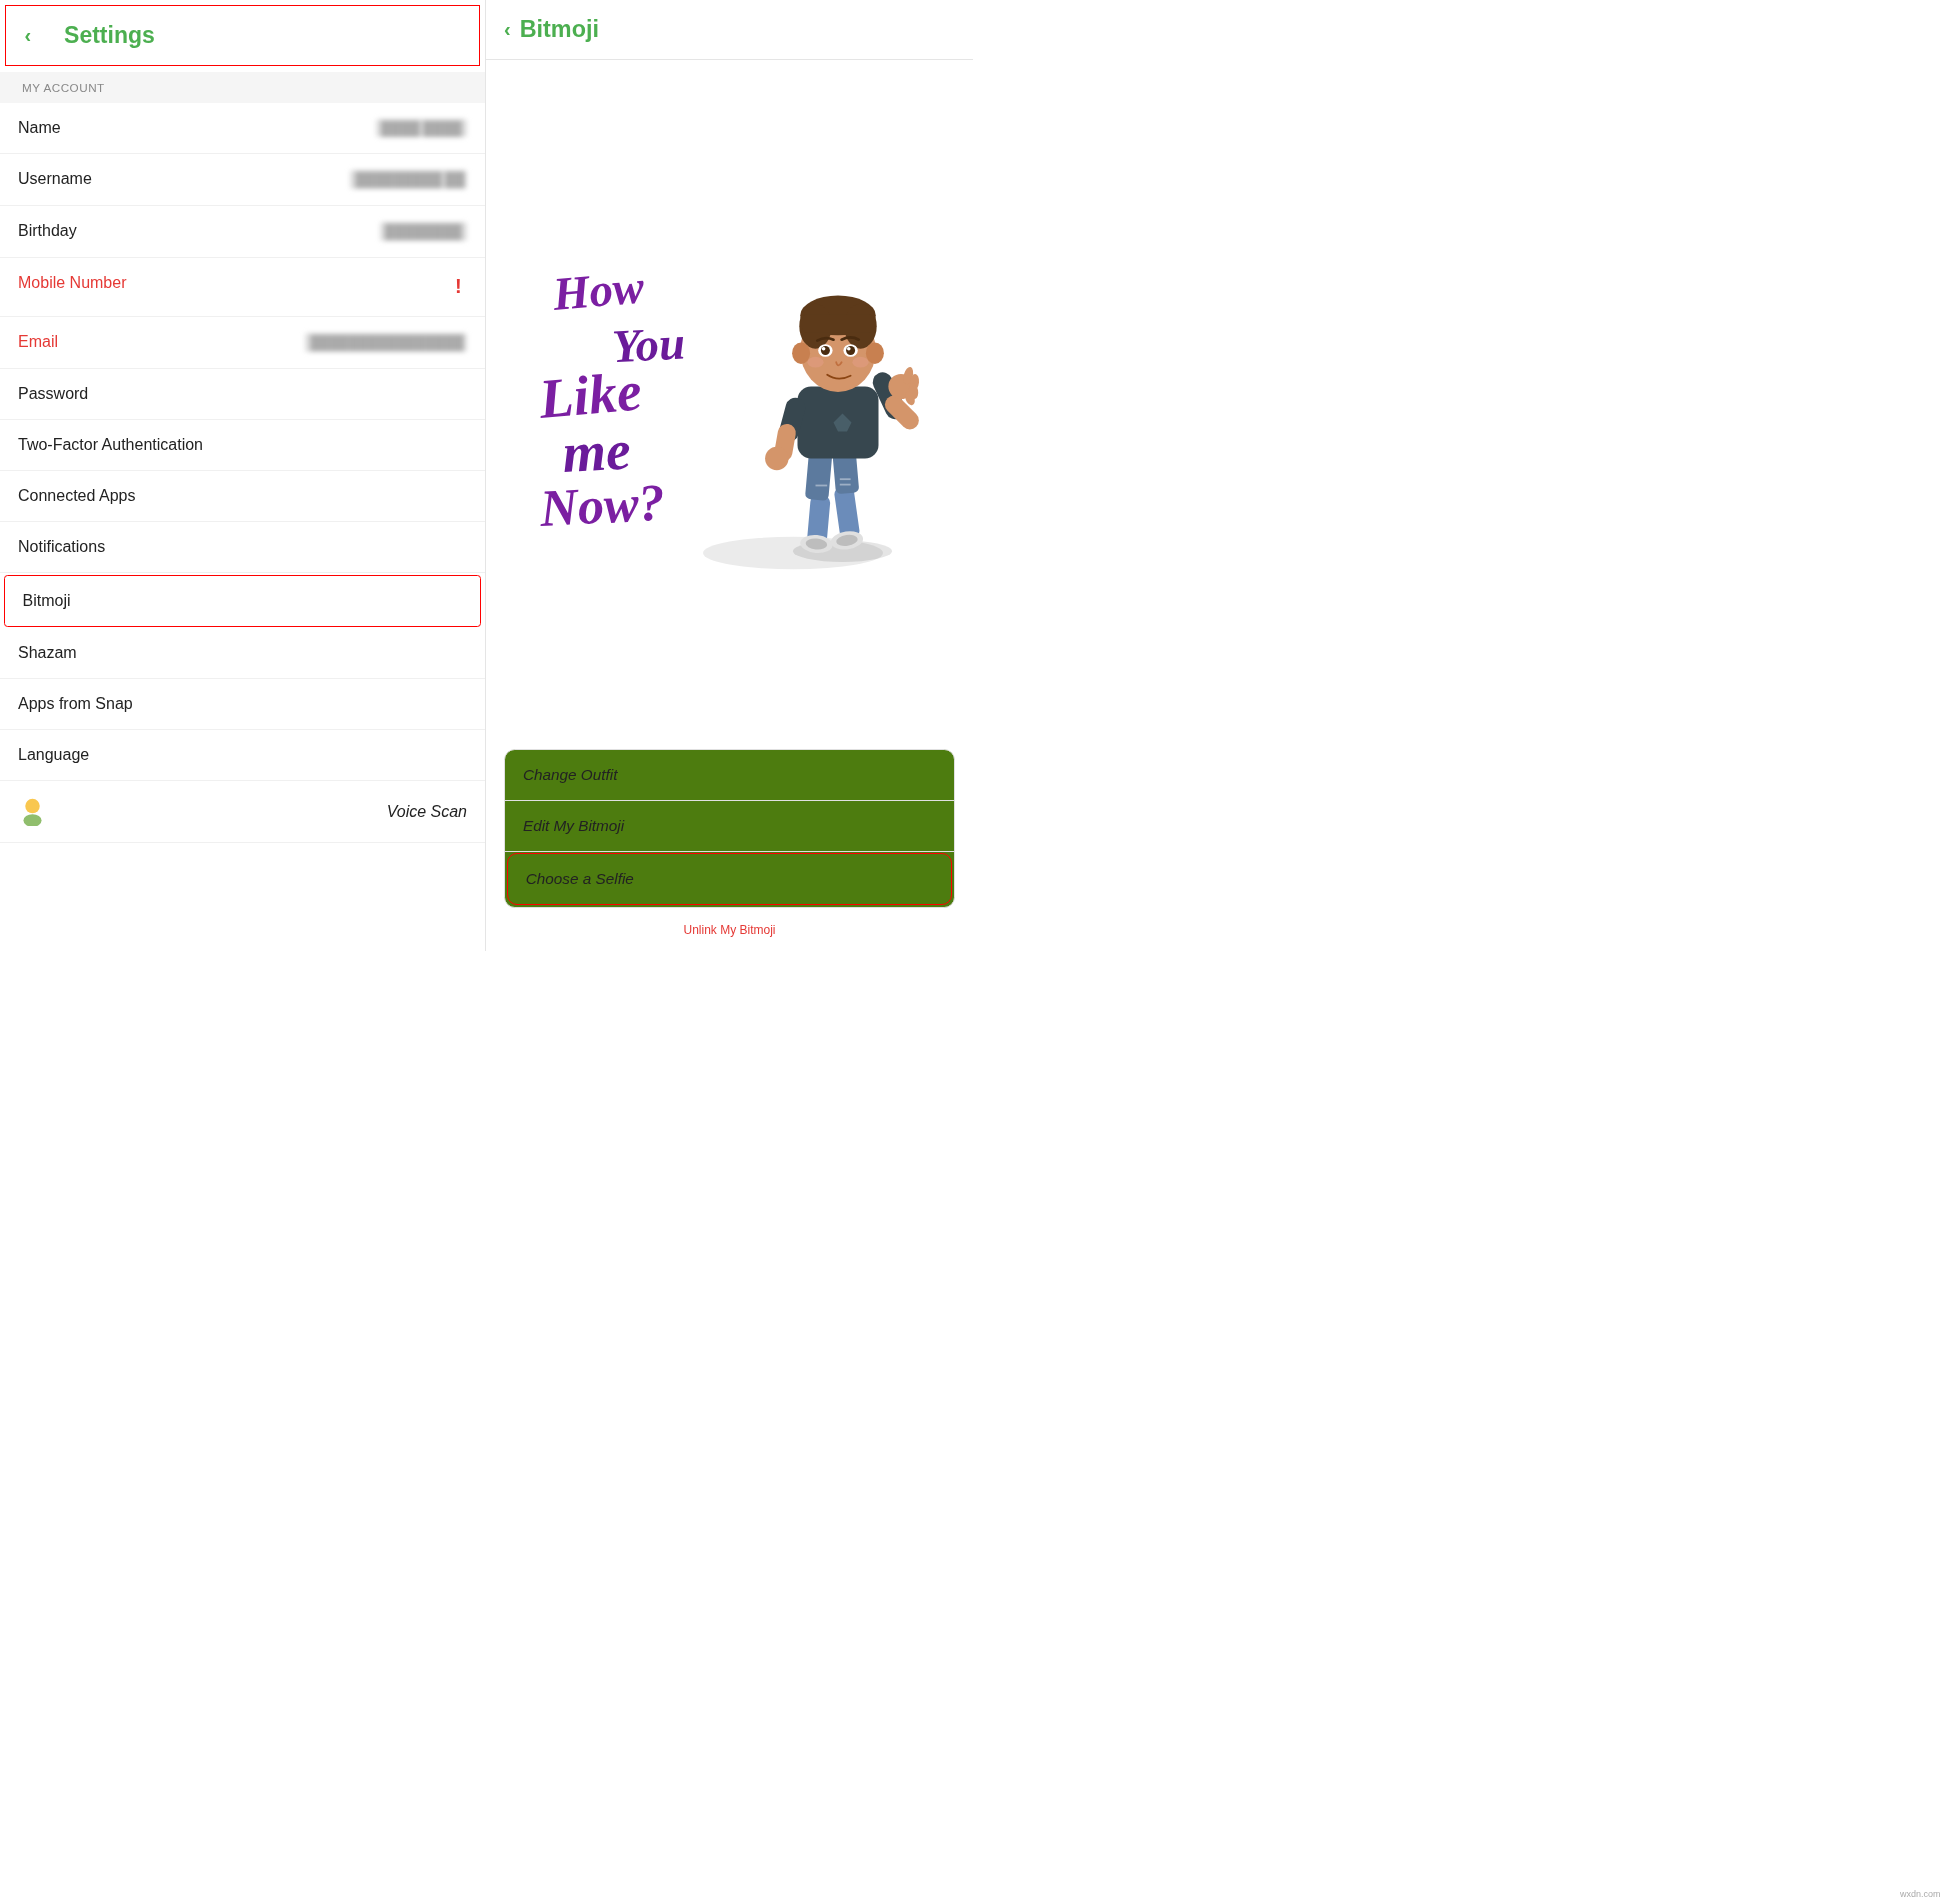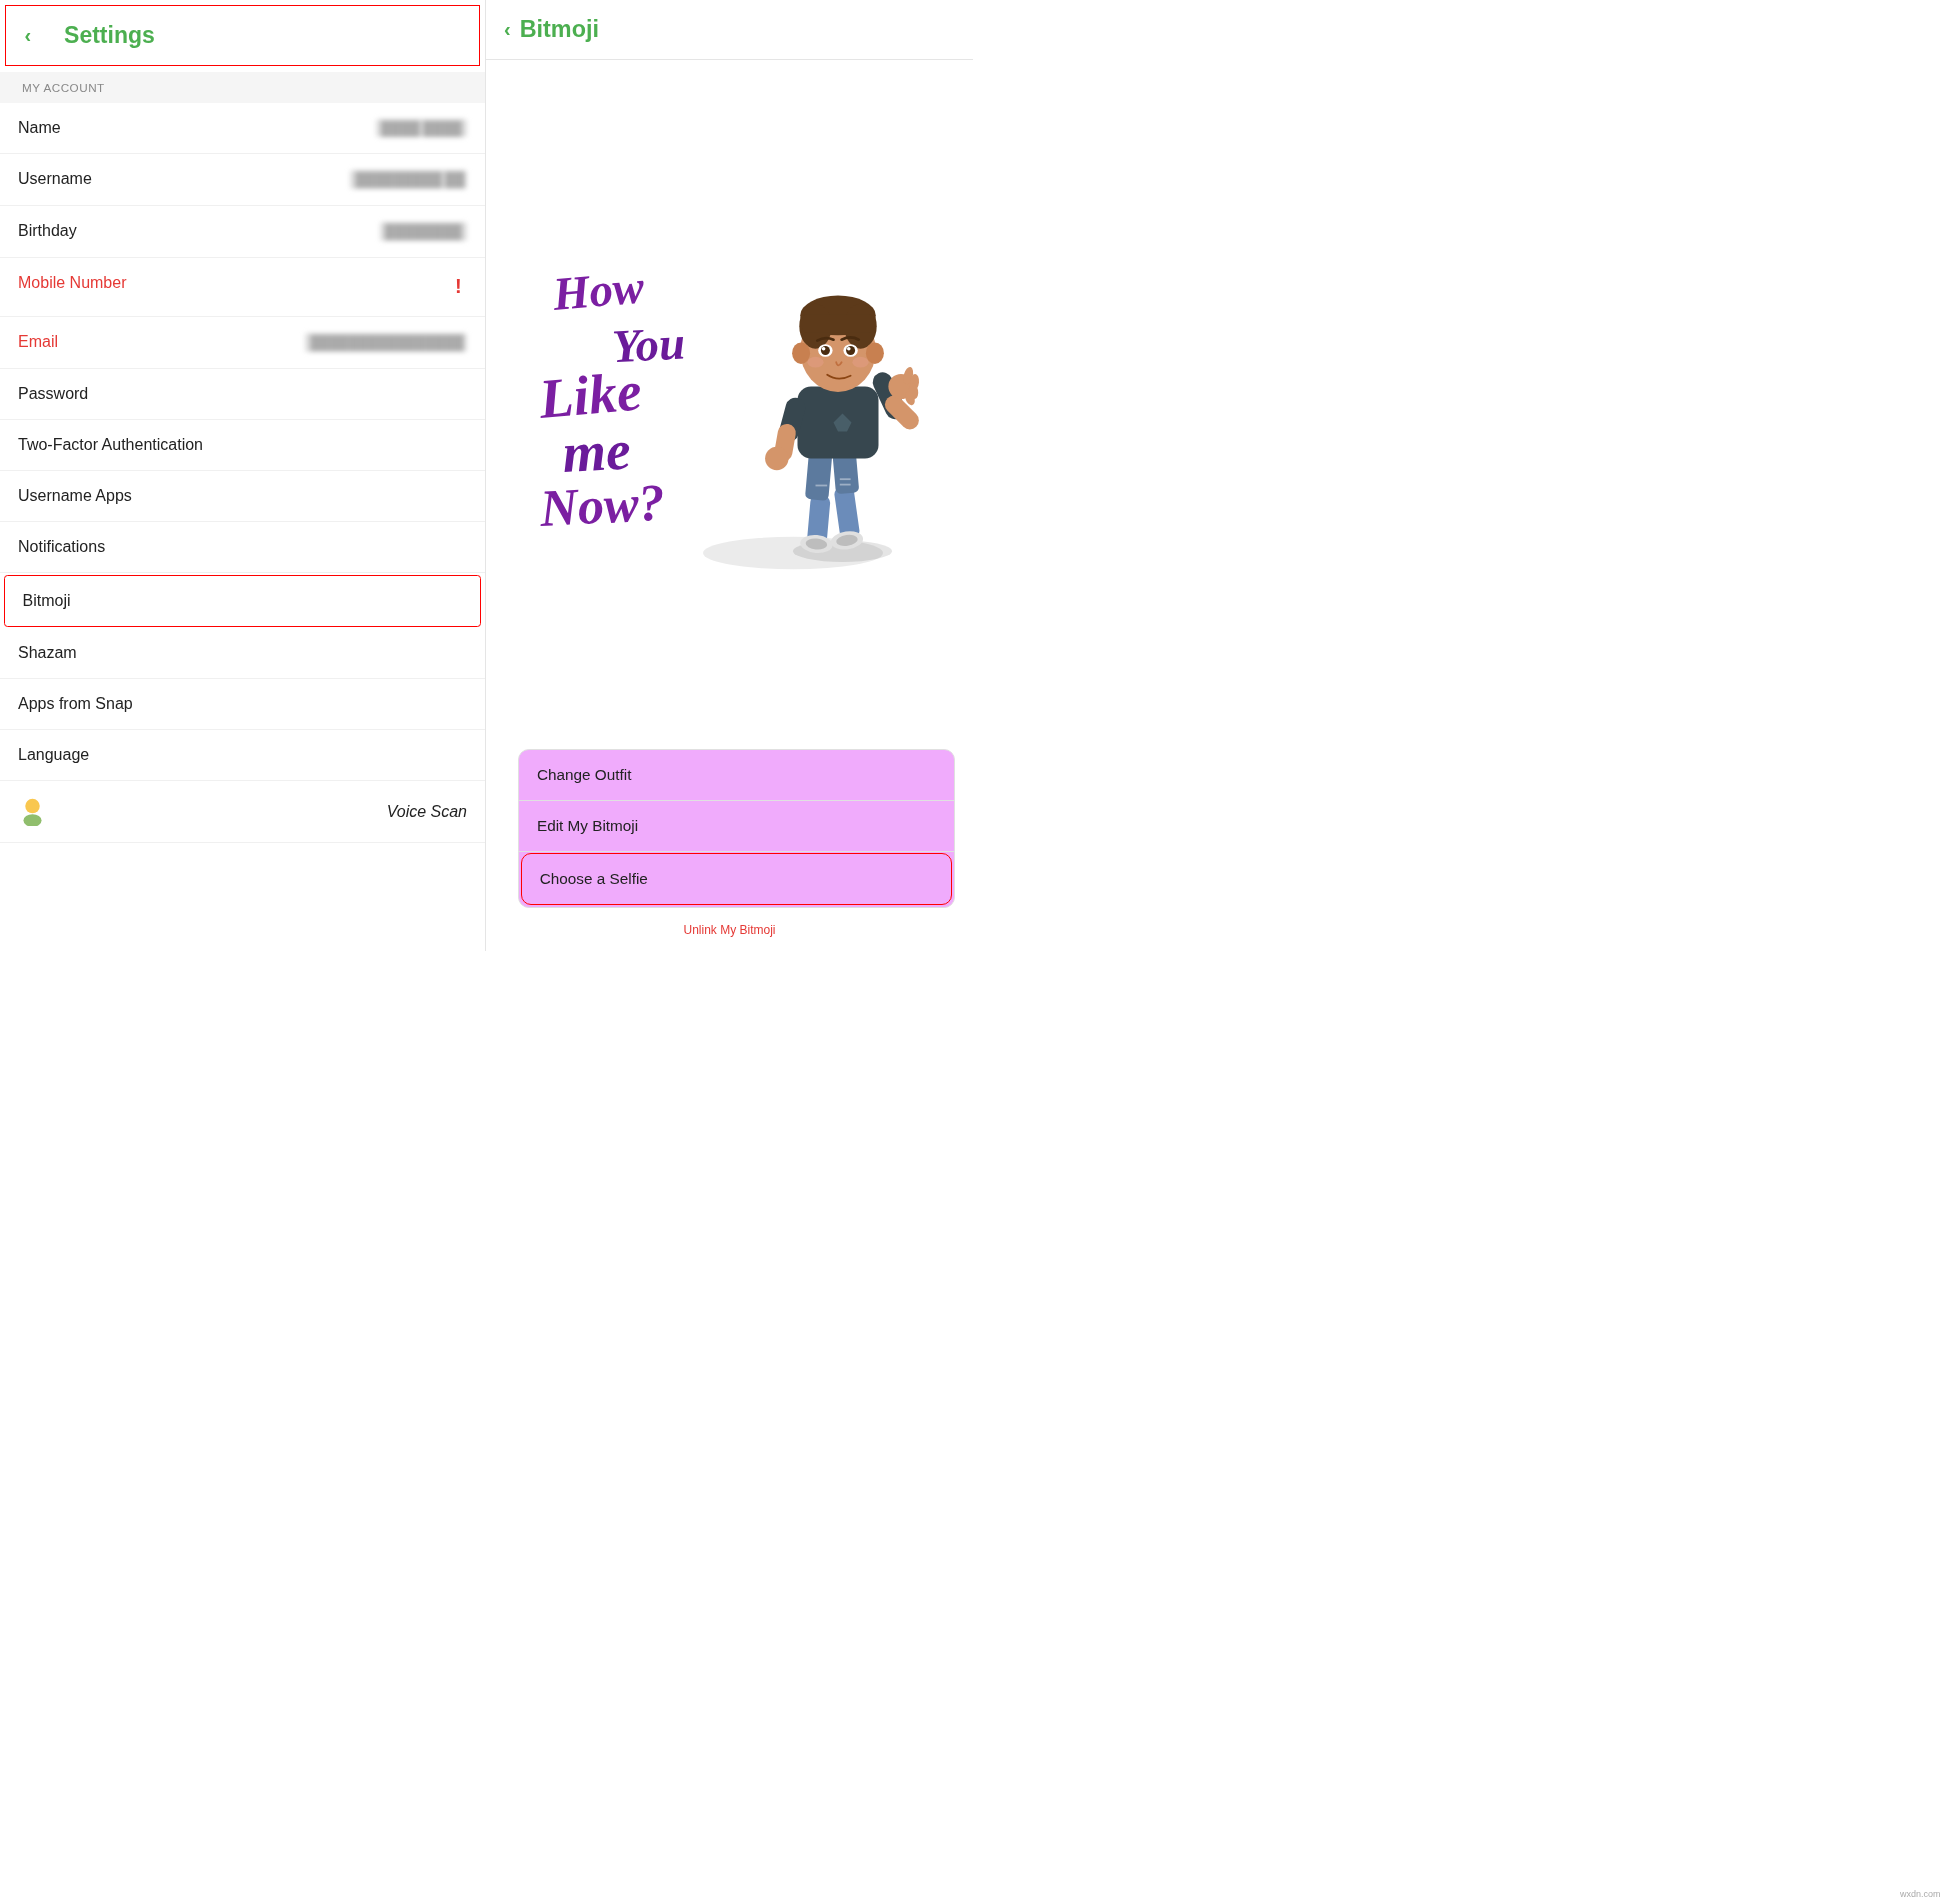--- a/index.html
+++ b/index.html
@@ -133,25 +133,26 @@
       max-width: 432px;
       height: 342px;
       position: relative;
       display: flex;
       align-items: center;
       justify-content: center;
     }
 
     
     .options-panel {
-      margin: 9px 18px 0 32px;
+      margin: 9px 18px 0 18px;
       border: 0.9px solid #e0e0e0;
       border-radius: 10.8px;
       overflow: hidden;
-      background: #f0abfc;
+      background: #4d7c0f;
+      font-style: italic;
     }
 
     .option-item {
       padding: 16px 18px;
       font-size: 15.3px;
       color: #222;
       border-bottom: 0.9px solid #e0e0e0;
       cursor: pointer;
     }
 
@@ -221,21 +222,21 @@
 
   <div class="menu-item">
     <span class="menu-item-label">Password</span>
   </div>
 
   <div class="menu-item">
     <span class="menu-item-label">Two-Factor Authentication</span>
   </div>
 
   <div class="menu-item">
-    <span class="menu-item-label">Username Apps</span>
+    <span class="menu-item-label">Connected Apps</span>
   </div>
 
   <div class="menu-item">
     <span class="menu-item-label">Notifications</span>
   </div>
 
   <div class="menu-item highlighted">
     <span class="menu-item-label">Bitmoji</span>
   </div>
 

